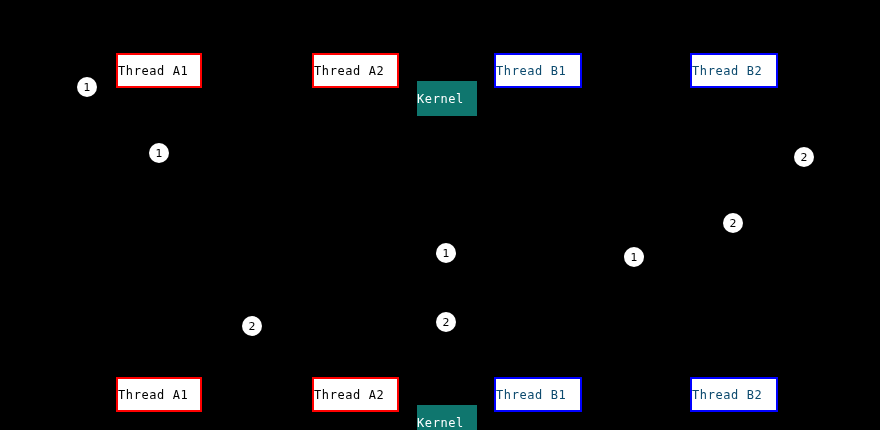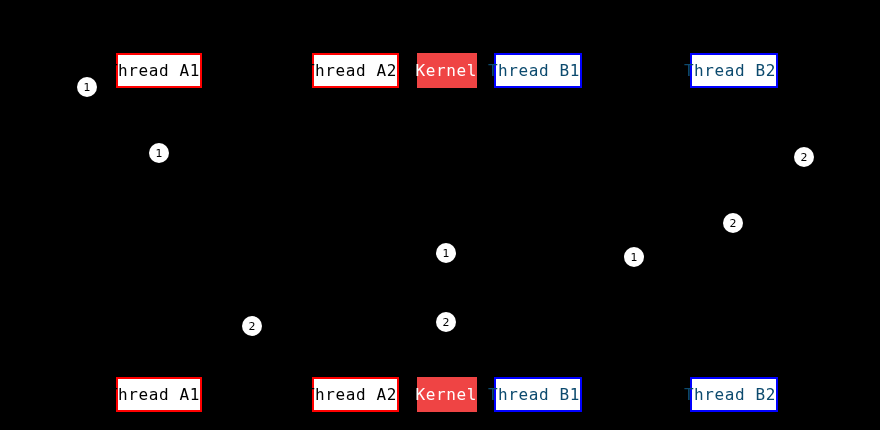--- a/index.html
+++ b/index.html
@@ -20,40 +20,41 @@
   .lifeline {
     position: absolute;
     width: 1px;
     background: #000000;
   }
   .participant-box {
     position: absolute;
     box-sizing: border-box;
     display: flex;
     align-items: center;
-    justify-content: flex-end;
-    font-size: 16px;
+    justify-content: flex-start;
+    font-size: 12px;
     letter-spacing: 0.6px;
     white-space: nowrap;
     line-height: 1;
   }
   .participant-box.style-red {
     background: #ffffff;
     border: 2px solid #ff0000;
     color: #000000;
   }
   .participant-box.style-blue {
     background: #ffffff;
     border: 2px solid #0000ff;
     color: #0c4a6e;
   }
   .participant-box.style-solid-blue {
-    background: #ef4444;
+    background: #0f766e;
     border: 0;
     color: #ffffff;
+    margin-top: 28px;
   }
   .seq-badge {
     position: absolute;
     width: 20px;
     height: 20px;
     border-radius: 50%;
     background: #ffffff;
     color: #000000;
     display: flex;
     align-items: center;

